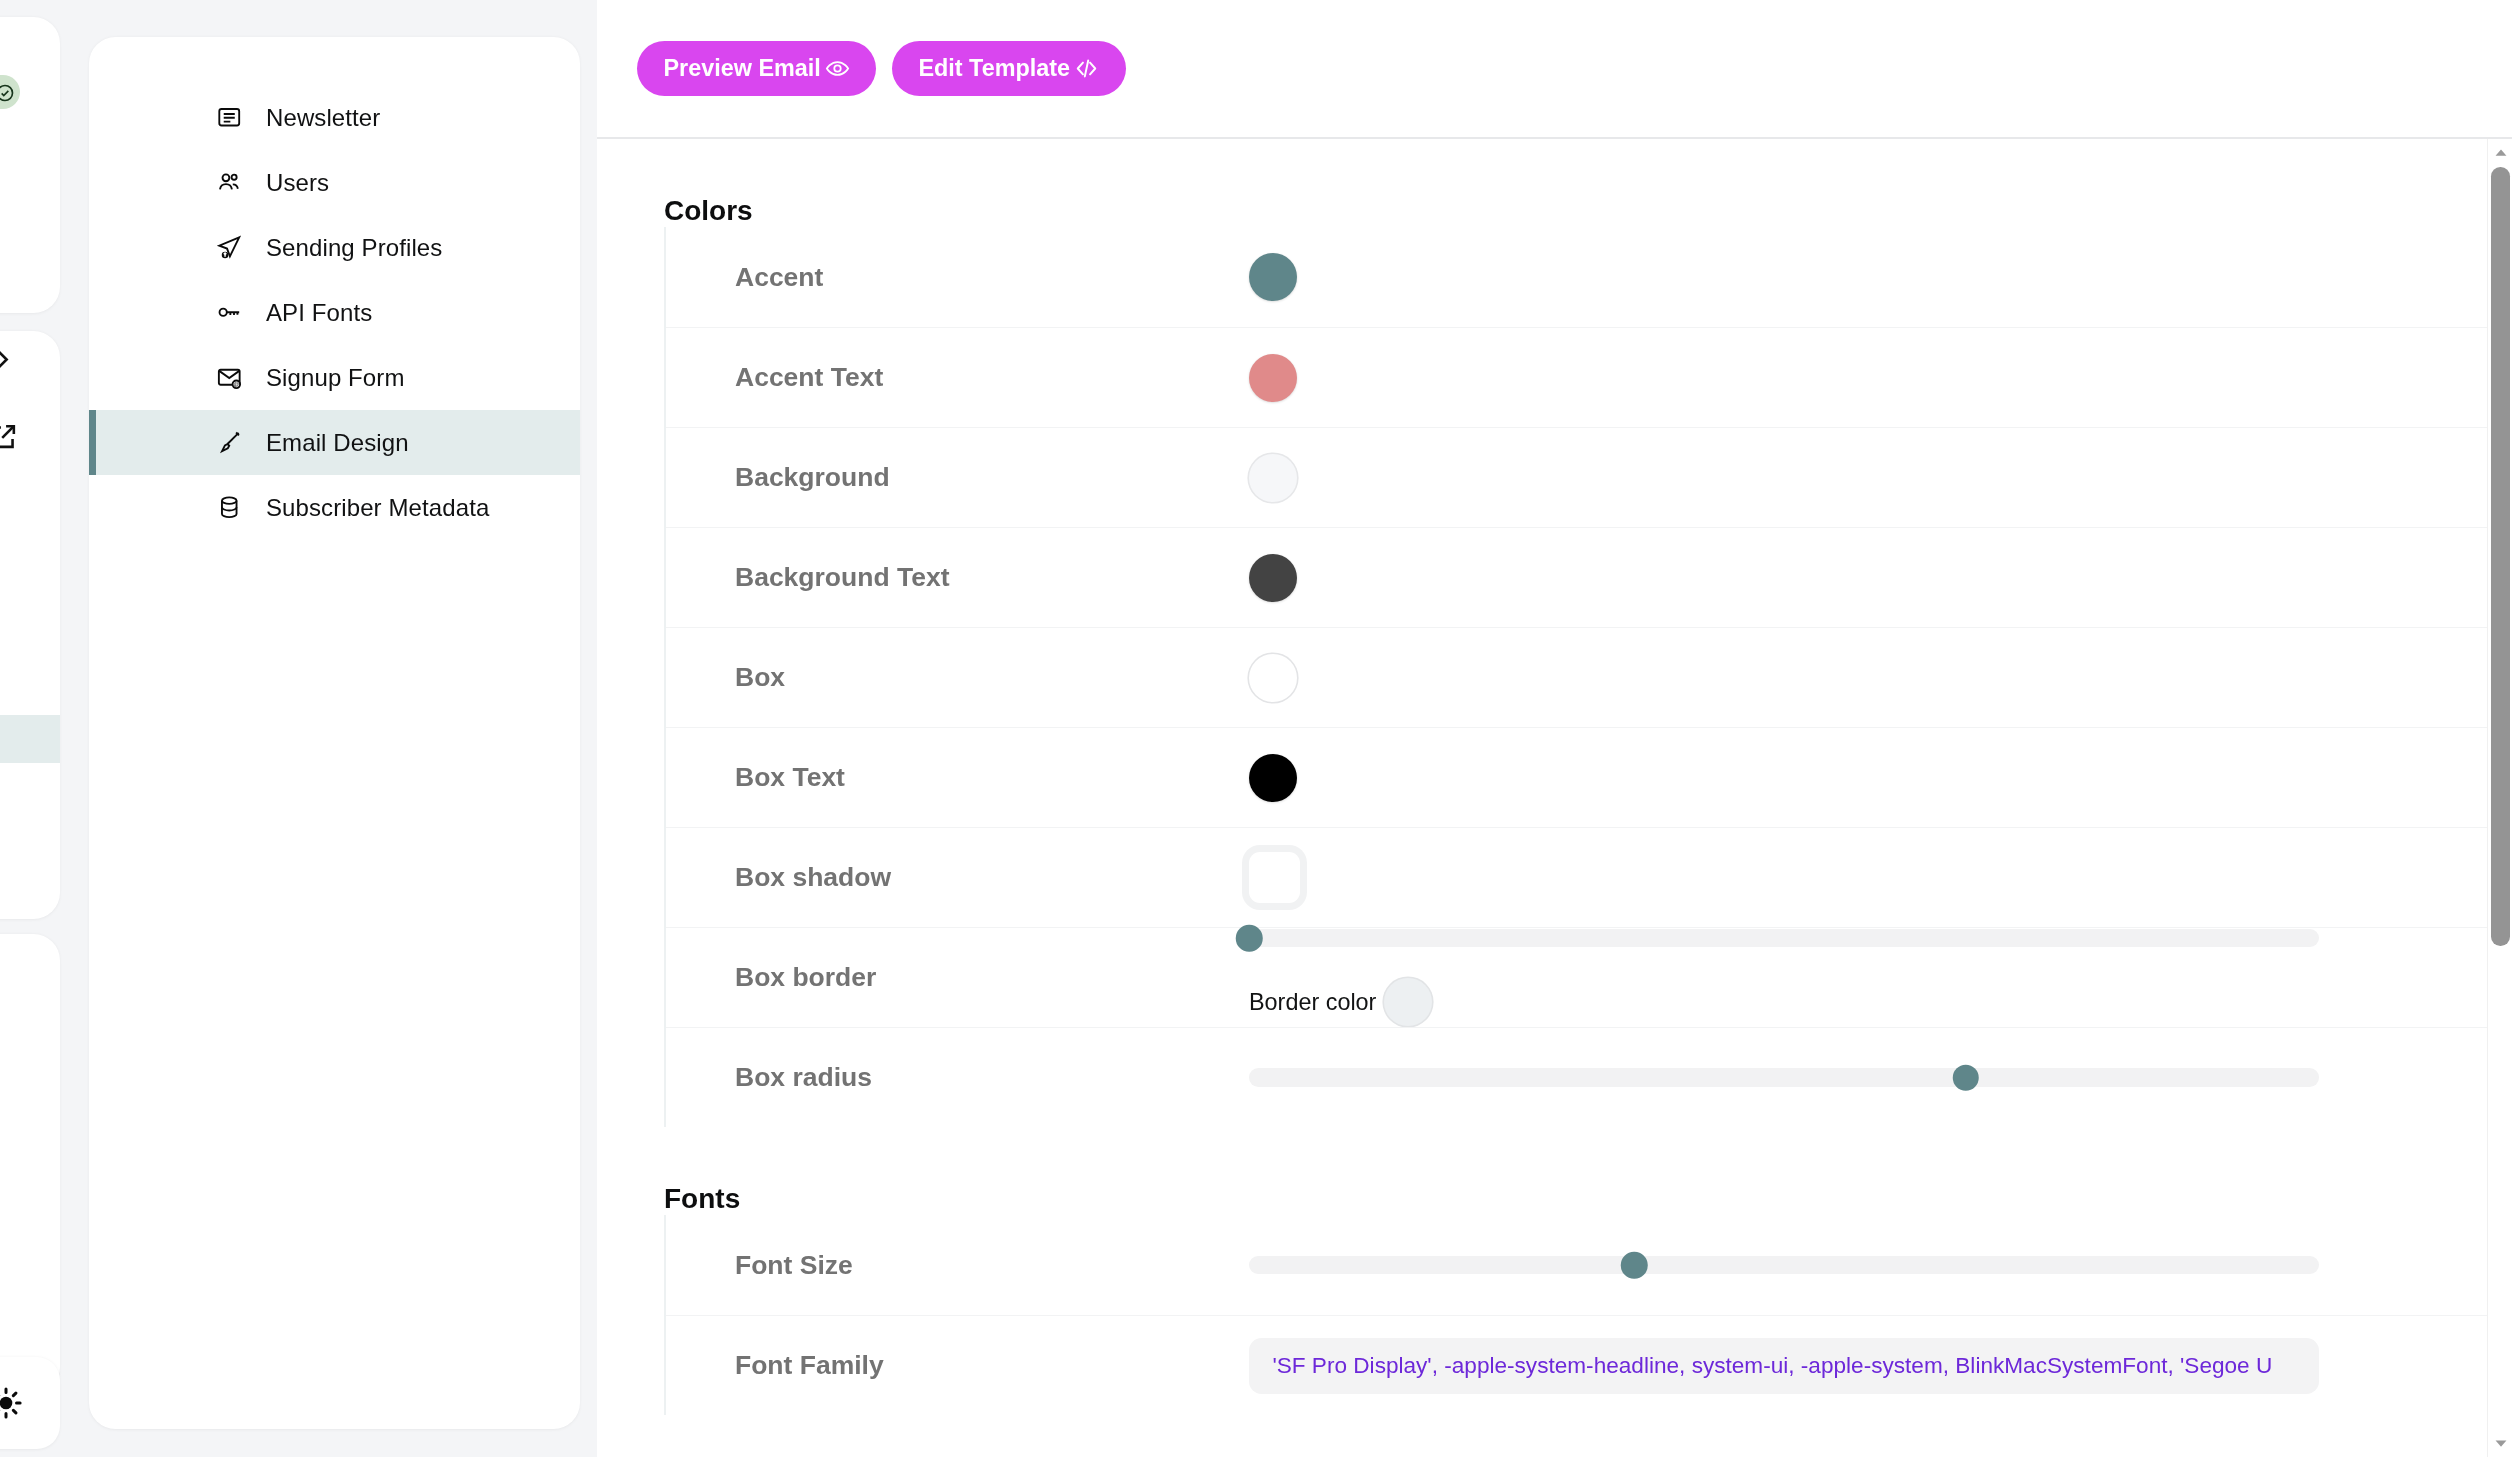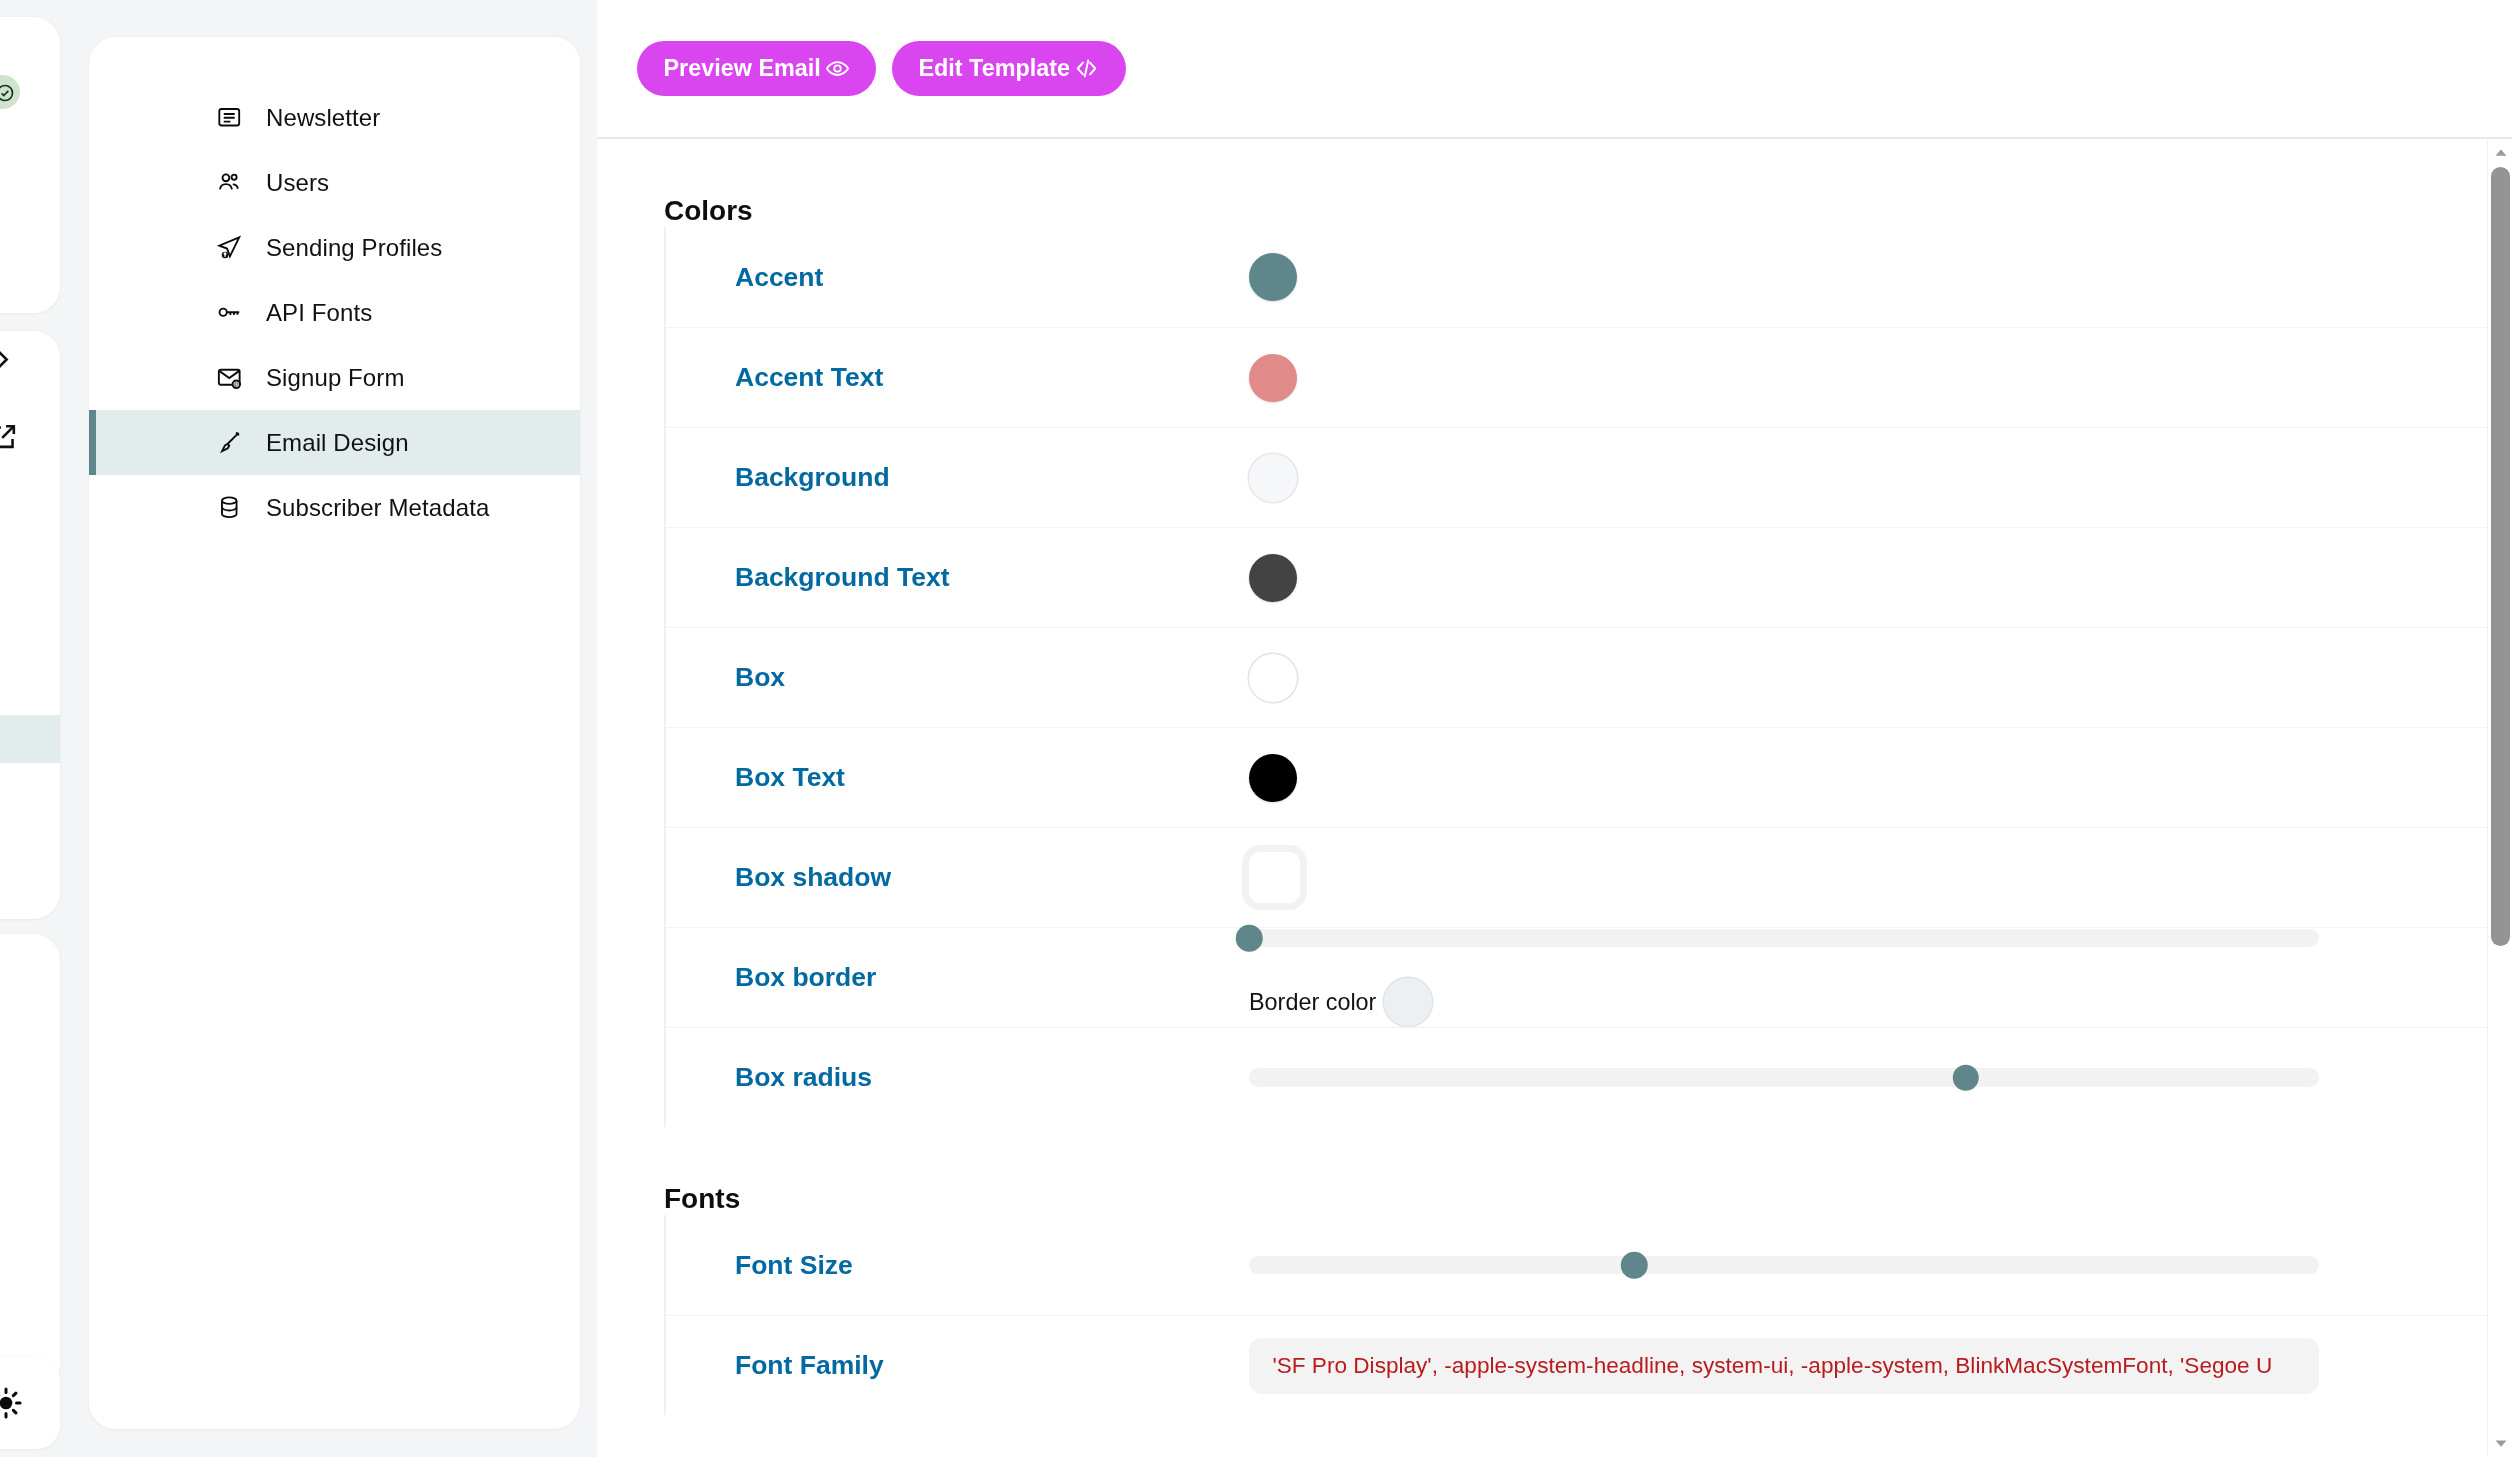--- a/index.html
+++ b/index.html
@@ -132,21 +132,21 @@
 
   .row {
     position: relative;
     display: flex; align-items: center;
     min-height: 100px;
     padding-left: 69px; padding-right: 109px;
     border-top: 1.6px solid #f2f3f4;
   }
   .row:first-child { border-top: none; }
   .row-label {
-    font-size: 26.5px; font-weight: 700; color: #0369a1;
+    font-size: 26.5px; font-weight: 700; color: #737373;
     width: 514px; flex: none; white-space: nowrap;
   }
   .row-control { flex: 1; display: flex; align-items: center; }
 
   .swatch {
     width: 48px; height: 48px; border-radius: 50%;
     cursor: pointer;
     box-shadow: 0 0.8px 2.3px rgba(0,0,0,.16);
   }
   .swatch.square { border-radius: 11px; width: 51px; height: 51px; }
@@ -170,21 +170,21 @@
   }
   .subrow-label { font-size: 23.4px; color: #121314; }
 
   .stack { display: flex; flex-direction: column; align-items: flex-start; }
 
   .text-input {
     width: 1070px; height: 56px;
     background: #f3f3f4; border: none; border-radius: 12.5px;
     padding: 0 23.4px;
     font-family: "Liberation Sans", sans-serif;
-    font-size: 22.6px; color: #b91c1c;
+    font-size: 22.6px; color: #6d28d9;
     white-space: nowrap; overflow: hidden;
     display: flex; align-items: center;
   }
 
   
   #scrollbar {
     position: absolute; right: 0; top: 139px;
     width: 26.5px; bottom: 0;
     background: #ffffff;
     border-left: 0.8px solid #f0f0f0;

